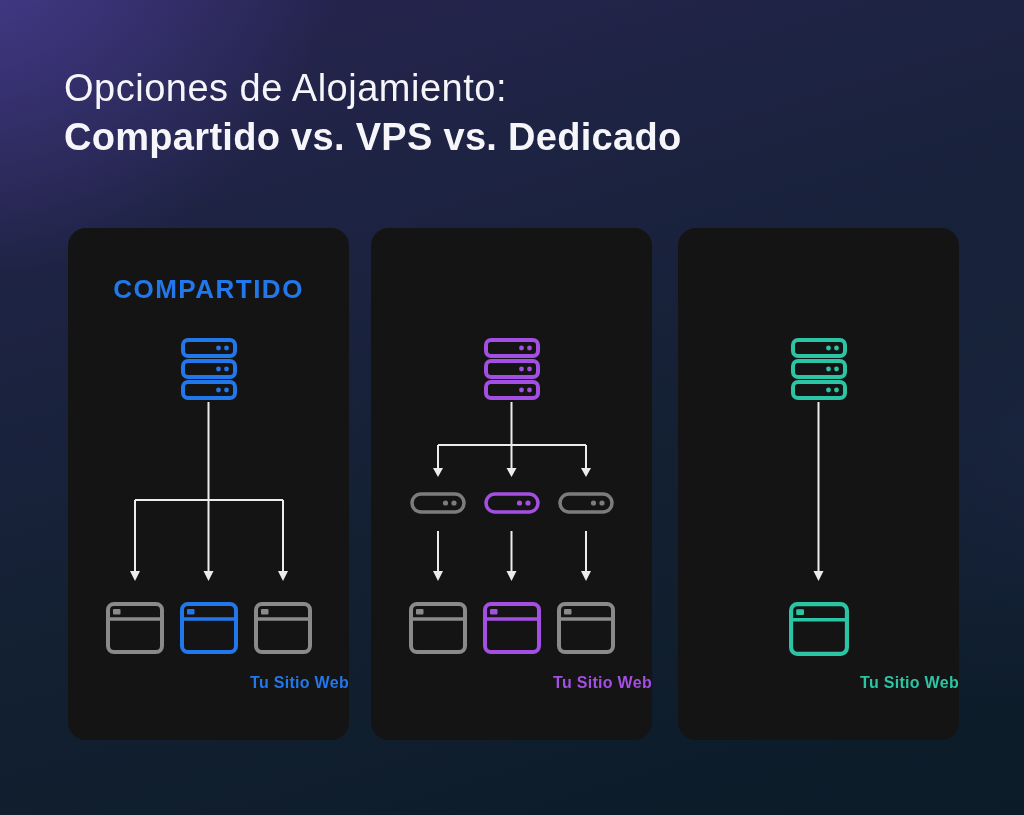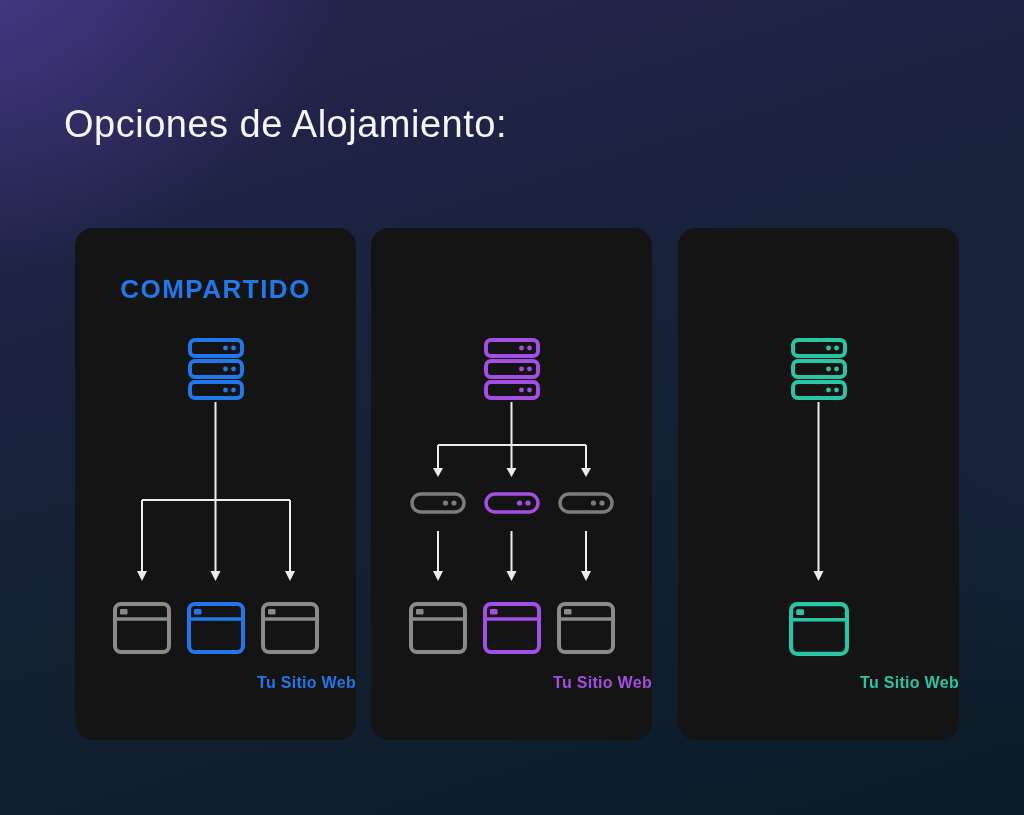--- a/index.html
+++ b/index.html
@@ -6,29 +6,29 @@
   html,body { width:1024px; height:815px; overflow:hidden; }
   body {
     font-family:"Liberation Sans", sans-serif;
     background:
       radial-gradient(560px 480px at -4% -6%, rgba(86,72,172,0.65) 0%, rgba(86,72,172,0) 68%),
       radial-gradient(420px 380px at 103% 55%, rgba(44,46,96,0.30) 0%, rgba(44,46,96,0) 70%),
       linear-gradient(163deg, #282452 0%, #1d2342 28%, #132032 58%, #0b1b27 100%);
     position:relative;
   }
 
-  .page-title { position:absolute; left:64px; top:64px; color:#f6f5fa;margin-top:36px; }
+  .page-title { position:absolute; left:64px; top:64px; color:#f6f5fa; }
   .page-title .t1 { font-size:38px; font-weight:400; letter-spacing:0.5px; line-height:1.3; }
   .page-title .t2 { font-size:38px; font-weight:700; letter-spacing:0.3px; line-height:1.3; }
 
   .card {
     position:absolute; top:228px; width:281px; height:512px;
     background:var(--card-bg); border-radius:18px;
   }
-  .card.c0 { left:75px; }
+  .card.c0 { left:68px; }
   .card.c1 { left:371px; }
   .card.c2 { left:678px; }
 
   .card-title {
     position:absolute; top:46px; left:0; width:100%;
     text-align:center; font-size:26px; font-weight:700; letter-spacing:1.5px;
   }
 
   .server-wrap { position:absolute; top:110px; left:50%; transform:translateX(-50%);
     width:56px; height:62px; }
@@ -83,20 +83,21 @@
   </symbol>
   <symbol id="sym-browser" viewBox="0 0 58 52">
     <rect x="2" y="2" width="54" height="48" rx="6" fill="none" stroke="currentColor" stroke-width="4"></rect>
     <line x1="3" y1="17" x2="55" y2="17" stroke="currentColor" stroke-width="3.5"></line>
     <rect x="7" y="7" width="7.5" height="5.5" rx="1" fill="currentColor"></rect>
   </symbol>
 </svg>
 
 <header class="page-title" style="color: rgb(246, 245, 250);">
   <div class="t1">Opciones de Alojamiento:</div>
+  <div class="t2">Compartido vs. VPS vs. Dedicado</div>
 </header>
 
 <section class="card c0" style="color: rgb(34, 119, 235);">
   <h2 class="card-title">COMPARTIDO</h2>
   <div class="server-wrap">
     <svg>
         <use href="#sym-server"></use>
       </svg>
   </div>
   <svg class="tree" viewBox="0 0 281 190">

